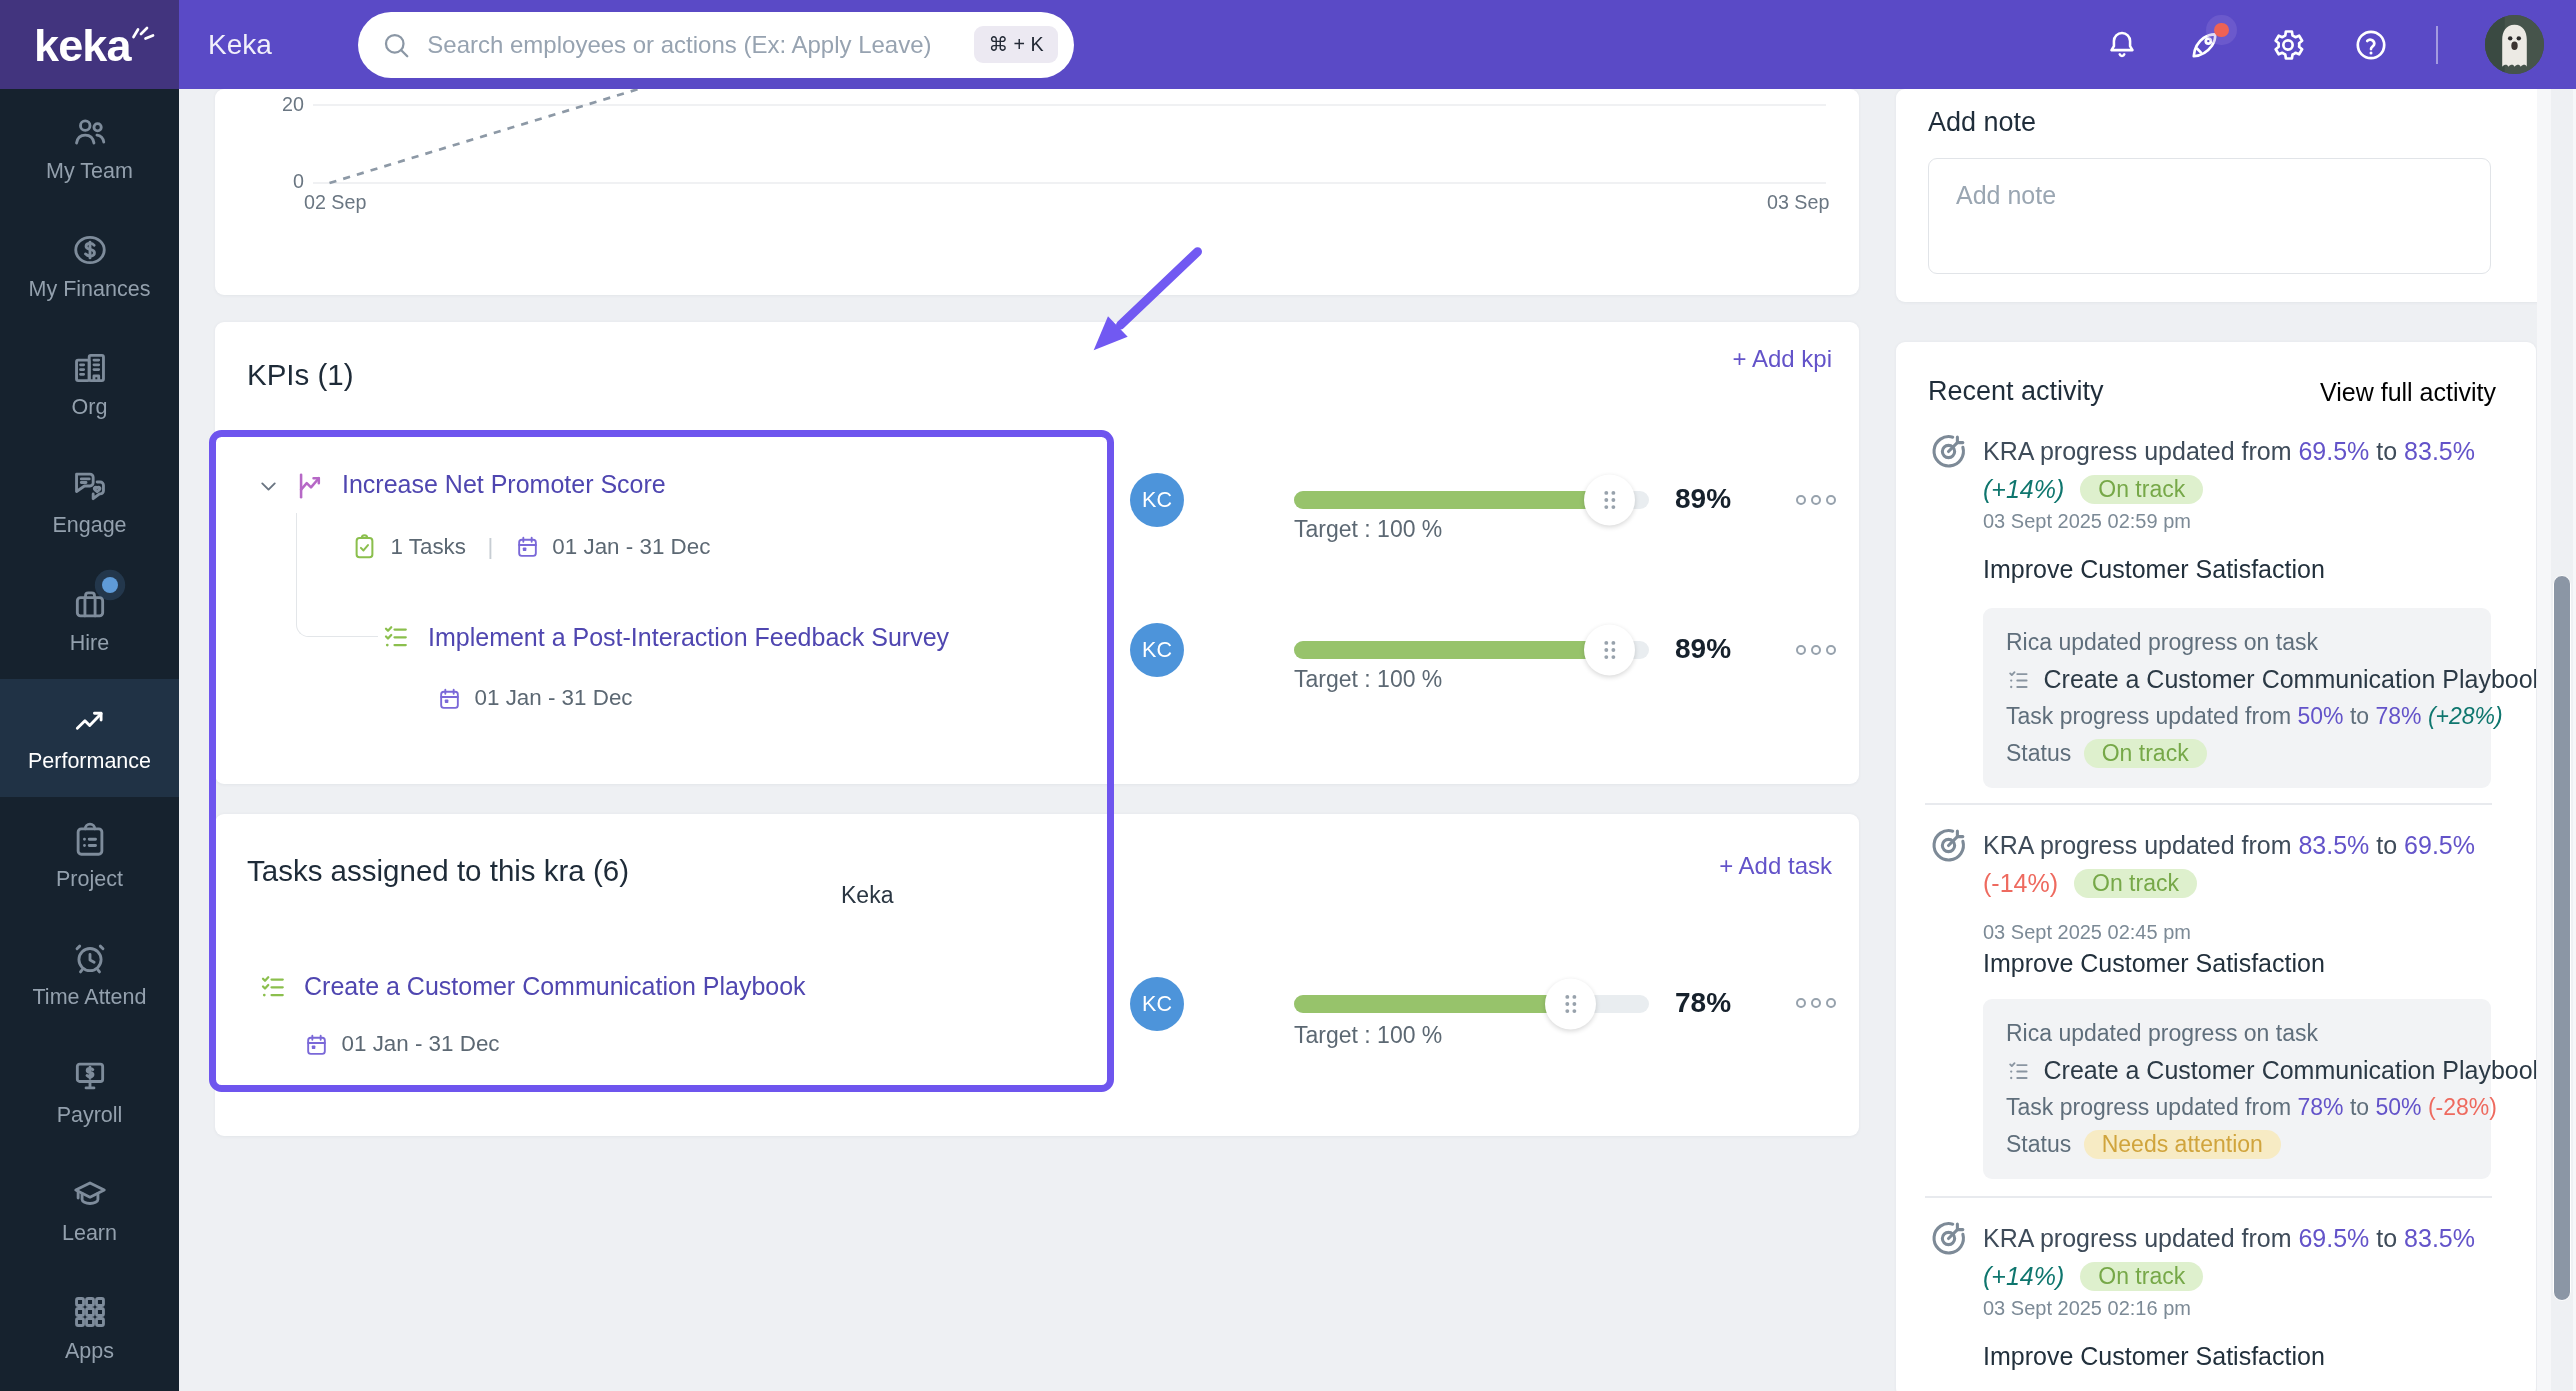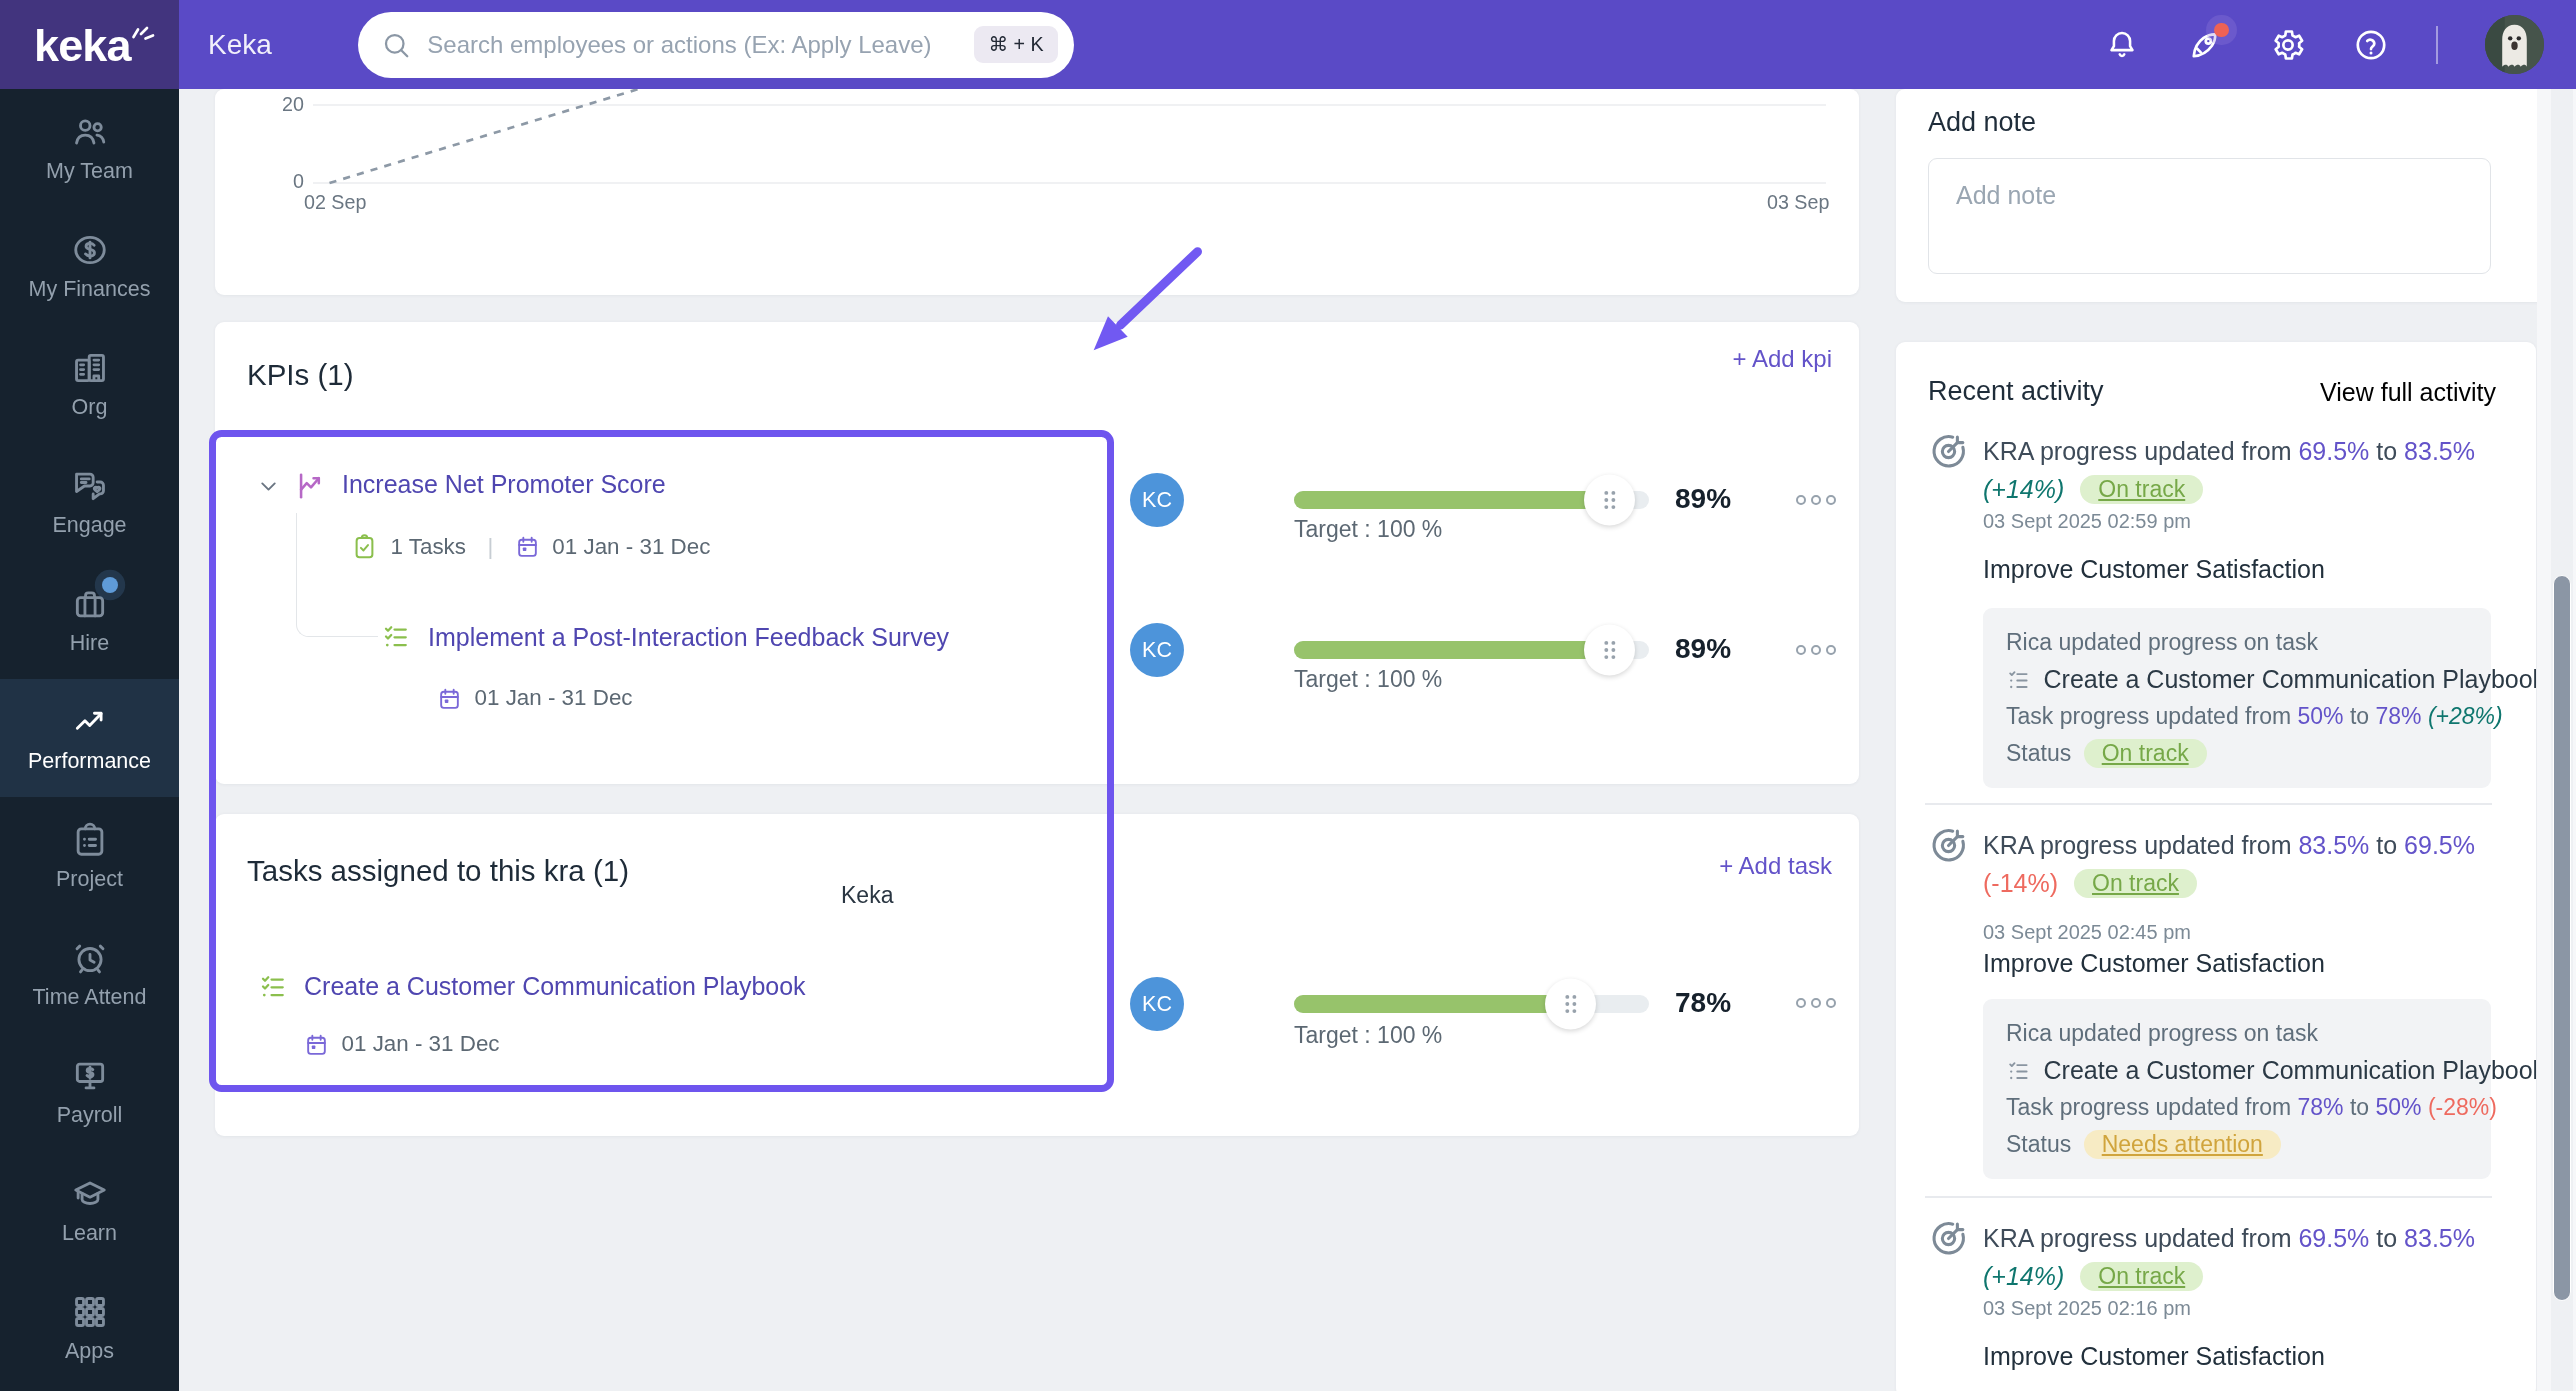--- a/index.html
+++ b/index.html
@@ -75,21 +75,21 @@
   .notearea{position:absolute;left:32px;top:69px;width:563px;height:116px;border:1.8px solid #e1e4e8;border-radius:9px;padding:21.5px 27px;box-sizing:border-box;font-size:25px;color:#2b3844;font-family:inherit;resize:none;outline:none;}
   .notearea::placeholder{color:#9aa6b2;}
   .viewlink{position:absolute;right:40px;color:#000000;font-size:25px;cursor:pointer;text-decoration:none;}
 
   .act-item{position:absolute;left:32px;right:32px;}
   .act-icon{position:absolute;left:0;top:3.6px;width:41px;height:41px;color:#7d8a97;}
   .act-line{position:absolute;left:55px;right:0;font-size:25px;color:#3e4b59;line-height:30px;white-space:nowrap;}
   .plink{color:#6353c9;text-decoration:none;cursor:pointer;}
   .green{color:#0f766e;font-style:italic;} .red{color:#ee6a5f;}
   .badgerow{display:flex;align-items:center;gap:16px;height:36px;}
-  .pill{display:inline-flex;align-items:center;border-radius:894px;padding:0 18px;font-size:23px;line-height:29px;text-decoration:underline;}
+  .pill{display:inline-flex;align-items:center;border-radius:894px;padding:0 18px;font-size:23px;line-height:29px;}
   .pill.greenp{background:#def0cd;color:#76a848;}
   .pill.amberp{background:#f7ebc4;color:#d0a43c;}
   .timetxt{color:#7c8a96;font-size:20px;}
   .kratxt{color:#22303c;font-weight:500;}
   .subcard{position:absolute;left:55px;width:508px;background:#f2f3f5;border-radius:9px;padding:16px 23px;box-sizing:border-box;font-size:23px;color:#5f6e7b;}
   .subcard .row{display:flex;align-items:center;gap:12.5px;line-height:37px;white-space:nowrap;}
   .subcard .taskname{color:#2b3945;font-size:25px;}
   .divider{position:absolute;left:29px;width:567px;height:1.8px;background:#e8eaee;}
 
   
@@ -445,21 +445,21 @@
               <path d="M8 3.5v4M16 3.5v4M4 10.5h16"></path>
             </g>
             <rect x="7.5" y="13" width="3.4" height="3.4" rx="0.7" fill="currentColor" stroke="none"></rect>
           </svg>
         </span>
       <span>01 Jan - 31 Dec</span>
     </div>
   </div>
 
   <div class="card" style="left:36px;top:725px;width:1644px;height:322px;">
-    <div class="sec-title" style="left:32px;top:40px;">Tasks assigned to this kra (1)</div>
+    <div class="sec-title" style="left:32px;top:40px;">Tasks assigned to this kra (6)</div>
     <div class="abs" style="left:626px;top:68px;font-size:23px;color:#2a3642;">Keka</div>
     <a class="addlink" style="right:27px;top:38px;">+ Add task</a>
 
     <span class="abs" style="left:43px;top:157px;color:#8bbf4d;"><svg width="30" height="30" viewBox="0 0 24 24">
           <g class="ic" stroke-width="2">
             <path d="M4 6.2l1.6 1.6L8.2 5"></path>
             <path d="M10.8 6.8h9"></path>
             <path d="M4 12.4l1.6 1.6 2.6-2.8"></path>
             <path d="M10.8 13h9"></path>
             <path d="M10.8 19.2h9"></path>

